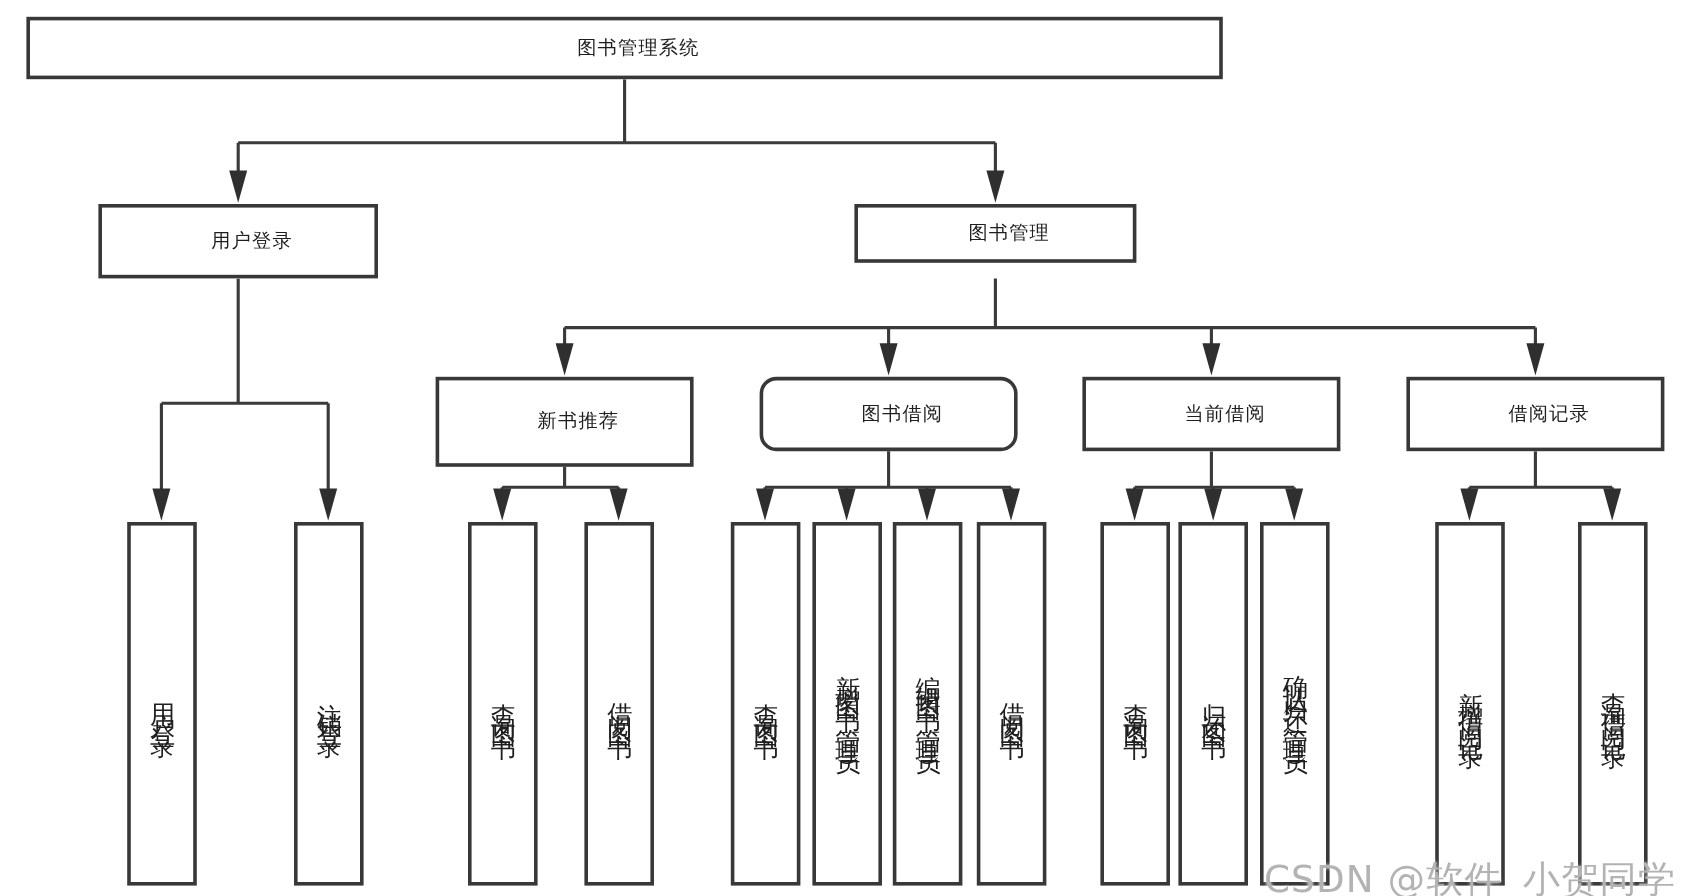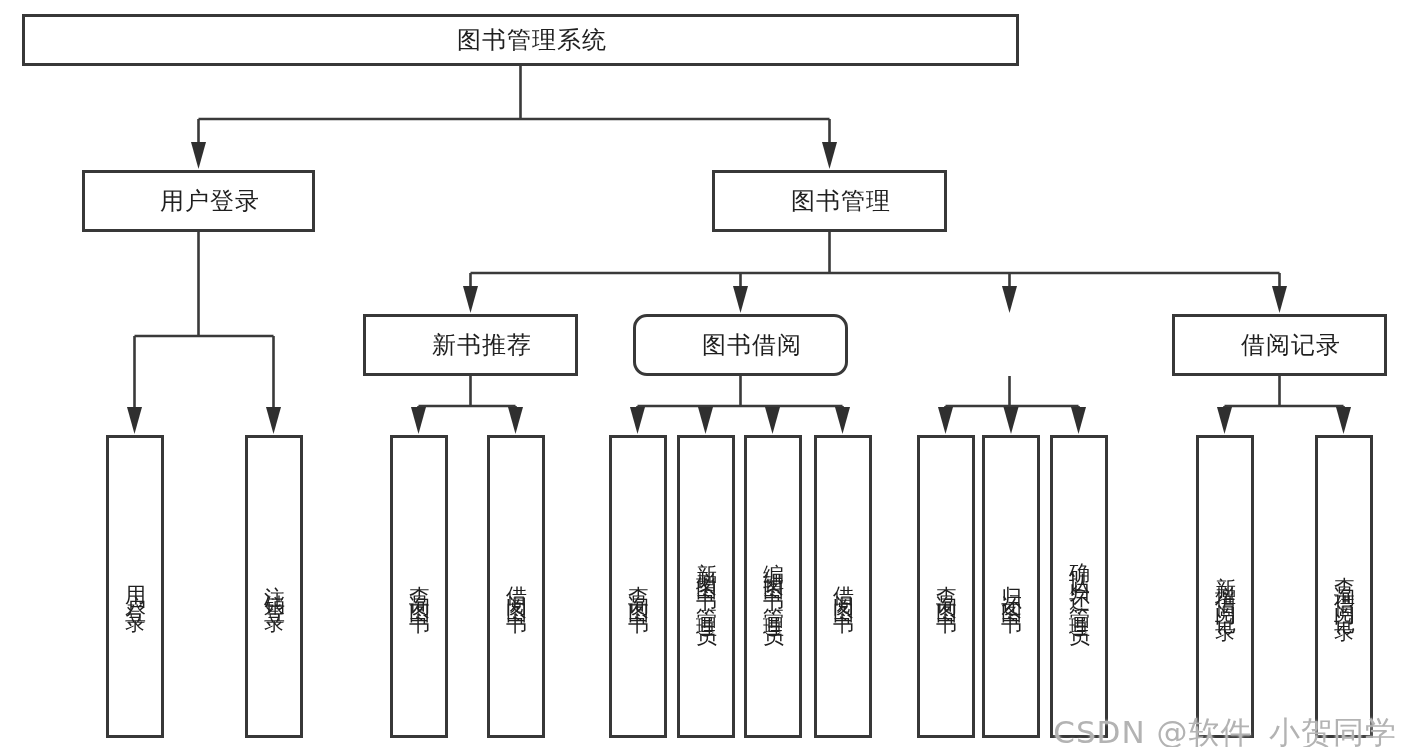--- a/index.html
+++ b/index.html
@@ -15,35 +15,35 @@
   .node{
     position:absolute;
     box-sizing:border-box;
     border:3px solid #383838;
     background:#ffffff;
     display:flex;
     align-items:center;
     justify-content:center;
     z-index:2;
   }
-  .hbox{font-size:24px;letter-spacing:1px;padding-left:23px;}
+  .hbox{font-size:16px;letter-spacing:1px;padding-left:23px;}
   .vbox{width:58px;top:435px;height:303px;}
   .vbox .vtext{
     writing-mode:vertical-rl;
     text-orientation:mixed;
     font-size:21px;
     letter-spacing:9px;
     line-height:1;
     white-space:nowrap;
   }
   
   #n-root{left:22px;top:14px;width:997px;height:52px;}
   #n-login{left:82px;top:170px;width:233px;height:62px;}
-  #n-mgmt{left:712px;top:170px;width:235px;height:62px;}
-  #n-rec{left:363px;top:314px;width:215px;height:62px;}
+  #n-mgmt{left:712px;top:170px;width:235px;height:49px;}
+  #n-rec{left:363px;top:314px;width:215px;height:75px;}
   #n-bor{left:633px;top:314px;width:215px;height:62px;border-radius:14px;}
   #n-cur{left:902px;top:314px;width:215px;height:62px;}
   #n-recd{left:1172px;top:314px;width:215px;height:62px;}
   
   #lf-1a{left:106px;} #lf-1b{left:245px;}
   #lf-2a{left:390px;} #lf-2b{left:487px;}
   #lf-3a{left:609px;} #lf-3b{left:677px;} #lf-3c{left:744px;} #lf-3d{left:814px;}
   #lf-4a{left:917px;} #lf-4b{left:982px;} #lf-4c{left:1050px;}
   #lf-5a{left:1196px;} #lf-5b{left:1315px;}
   .watermark{
@@ -112,20 +112,23 @@
   <div class="node hbox" id="n-mgmt">
     <span>图书管理</span>
   </div>
 
   <div class="node hbox" id="n-rec">
     <span>新书推荐</span>
   </div>
   <div class="node hbox" id="n-bor">
     <span>图书借阅</span>
   </div>
+  <div class="node hbox" id="n-cur">
+    <span>当前借阅</span>
+  </div>
   <div class="node hbox" id="n-recd">
     <span>借阅记录</span>
   </div>
 
   <div class="node vbox" id="lf-1a">
     <span class="vtext">用户登录</span>
   </div>
   <div class="node vbox" id="lf-1b">
     <span class="vtext">注销登录</span>
   </div>

